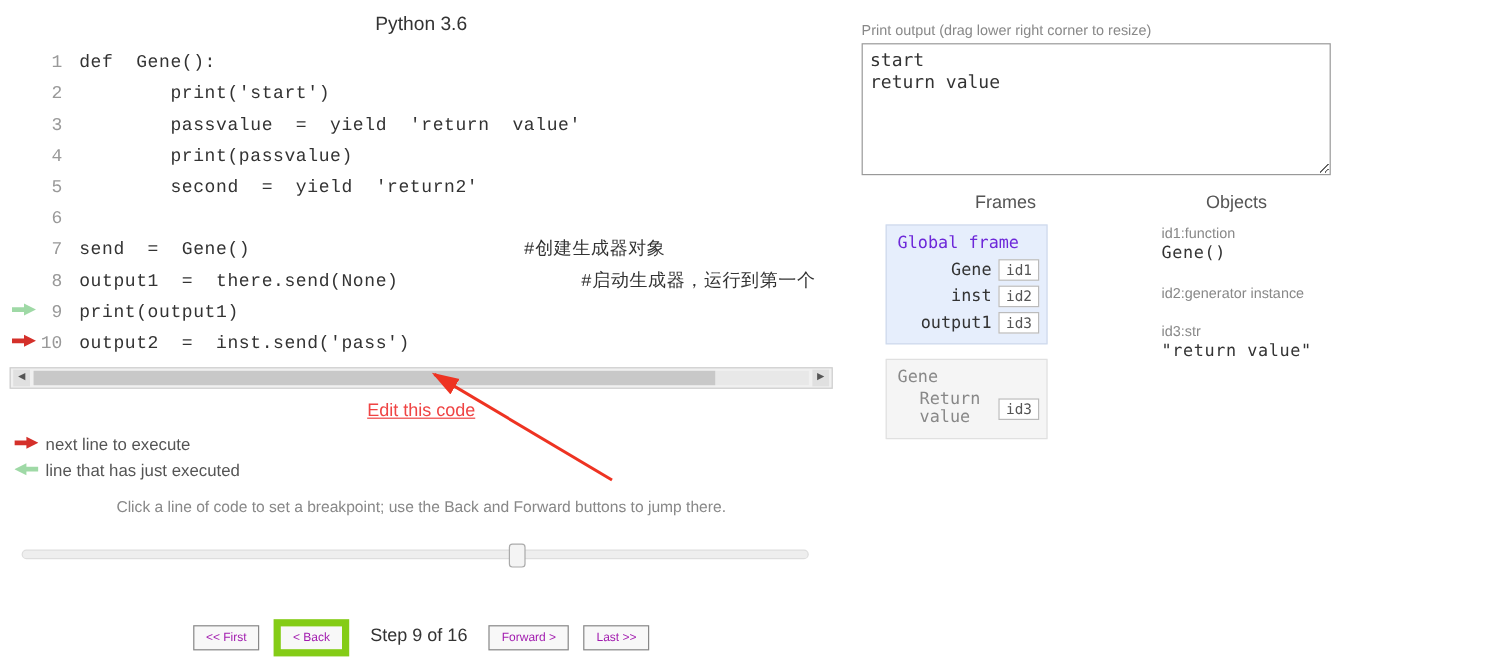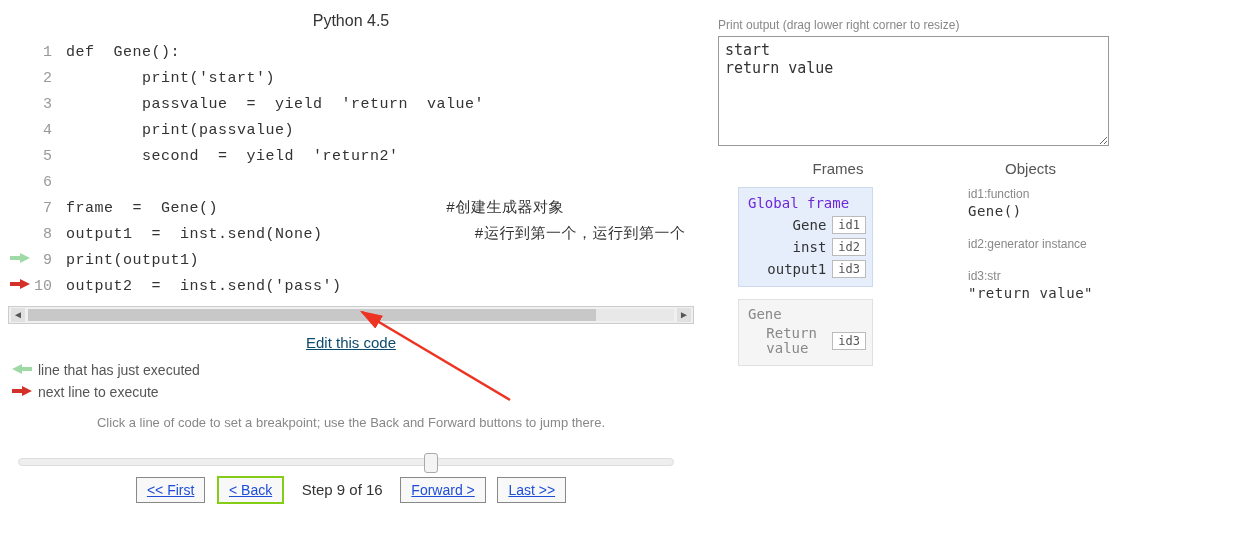--- a/index.html
+++ b/index.html
@@ -37,45 +37,44 @@
     margin-top: 6px;
     height: 18px;
     background: #f0f0f0;
     border: 1px solid #ccc;
     display: flex; align-items: center; justify-content: space-between;
     padding: 0 2px;
   }
   .hscroll .arrowbtn { width: 14px; height: 14px; background: #e0e0e0; font-size: 10px; text-align:center; line-height:14px; color:#555;}
   .hscroll .track { flex:1; height:12px; margin:0 3px; background: #e8e8e8; position:relative;}
   .hscroll .thumb { position:absolute; left:0; top:0; width:88%; height:100%; background:#c8c8c8;}
-  .edit-link { display:block; text-align:center; margin: 10px 0 8px 0; color:#0c4a6e; text-decoration: underline; font-size:15px; }
+  .edit-link { display:block; text-align:center; margin: 10px 0 8px 0; color:#ef4444; text-decoration: underline; font-size:15px; }
   .legend { margin: 2px 0 2px 4px; color:#555; font-size:14px; }
   .legend-row { display:flex; align-items:center; gap:6px; height:22px;}
   .hint { margin: 12px 0 28px 0; color:#888; font-size:13px;text-align:center; }
   .slider-wrap { margin: 6px 20px 10px 10px; }
   .slider-track {
     height: 8px; background: #eee; border:1px solid #ddd; border-radius:4px; position:relative;
   }
   .slider-thumb {
     position:absolute; top:-6px; left:62%;
     width:14px; height:20px; background:#f4f4f4; border:1px solid #aaa; border-radius:3px;
   }
   .controls { text-align:center; margin-top:10px; }
   .controls button {
     font-family: Verdana, sans-serif;
-    font-size: 14px;
+    font-size: 10px;
     padding: 4px 10px;
     margin: 0 4px;
     background: #f8f8f8;
     border: 1px solid #888;
-    color: #1d4ed8;
+    color: #a21caf;
     cursor: pointer;
-    text-decoration: underline;
-  }
-  .controls .back { border: 2px solid #84cc16; }
+  }
+  .controls .back { border: 6px solid #84cc16; margin-top: 40px; }
   .step-label { display:inline-block; margin: 0 10px; font-size:15px; color:#333;}
   
   .print-label { color:#888; font-size:12px; margin-bottom:4px;}
   .print-box {
     width: 391px; height: 110px; border:1px solid #999; resize: both;
     font-family: Consolas, monospace; font-size:15px; padding:4px 6px; white-space:pre;
     overflow:auto;
   }
   .frames-objects { display:flex; margin-top:14px;padding-left:20px; }
   .frames-col { width:200px; }
@@ -101,21 +100,21 @@
   .obj-id { color:#888; font-size:12px;}
   .obj-val { font-family: Consolas, monospace; font-size:14px; margin-top:2px; letter-spacing:0.5px;}
   
   .annotation { position:absolute; pointer-events:none; }
 </style>
 </head>
 <body>
 
 <div class="container">
   <div class="left-pane">
-    <div class="title">Python 4.5</div>
+    <div class="title">Python 3.6</div>
 
     <div class="code-area" id="code-area">
         <div class="code-row">
           <div class="arrow-cell"></div>
           <div class="gutter">1</div>
           <div class="code-cell">def  Gene():</div>
         </div>
         <div class="code-row">
           <div class="arrow-cell"></div>
           <div class="gutter">2</div>
@@ -137,26 +136,26 @@
           <div class="code-cell">        second  =  yield  'return2'</div>
         </div>
         <div class="code-row">
           <div class="arrow-cell"></div>
           <div class="gutter">6</div>
           <div class="code-cell"></div>
         </div>
         <div class="code-row">
           <div class="arrow-cell"></div>
           <div class="gutter">7</div>
-          <div class="code-cell">frame  =  Gene()                        #创建生成器对象</div>
+          <div class="code-cell">send  =  Gene()                        #创建生成器对象</div>
         </div>
         <div class="code-row">
           <div class="arrow-cell"></div>
           <div class="gutter">8</div>
-          <div class="code-cell">output1  =  inst.send(None)                #运行到第一个，运行到第一个</div>
+          <div class="code-cell">output1  =  there.send(None)                #启动生成器，运行到第一个</div>
         </div>
         <div class="code-row">
           <div class="arrow-cell"><svg width="20" height="12">
               <polygon points="0,4 10,4 10,1 20,6 10,11 10,8 0,8" fill="#9fd9a6"></polygon>
             </svg></div>
           <div class="gutter">9</div>
           <div class="code-cell">print(output1)</div>
         </div>
         <div class="code-row">
           <div class="arrow-cell"><svg width="20" height="12">
@@ -171,35 +170,35 @@
       <div class="arrowbtn">◄</div>
       <div class="track">
           <div class="thumb"></div>
         </div>
       <div class="arrowbtn">►</div>
     </div>
 
     <a href="#" class="edit-link">Edit this code</a>
 
     <div class="legend">
+      <div class="legend-row">
+        <span>
+          <svg width="20" height="12">
+              <polygon points="0,4 10,4 10,1 20,6 10,11 10,8 0,8" fill="#d4302a"></polygon>
+            </svg>
+        </span>
+        <span>next line to execute</span>
+      </div>
       <div class="legend-row">
         <span>
           <svg width="20" height="12">
               <polygon points="0,6 10,1 10,4 20,4 20,8 10,8 10,11" fill="#9fd9a6"></polygon>
             </svg>
         </span>
         <span>line that has just executed</span>
-      </div>
-      <div class="legend-row">
-        <span>
-          <svg width="20" height="12">
-              <polygon points="0,4 10,4 10,1 20,6 10,11 10,8 0,8" fill="#d4302a"></polygon>
-            </svg>
-        </span>
-        <span>next line to execute</span>
       </div>
     </div>
 
     <div class="hint">Click a line of code to set a breakpoint; use the Back and Forward buttons to jump there.</div>
 
     <div class="slider-wrap">
       <div class="slider-track">
           <div class="slider-thumb"></div>
         </div>
     </div>

